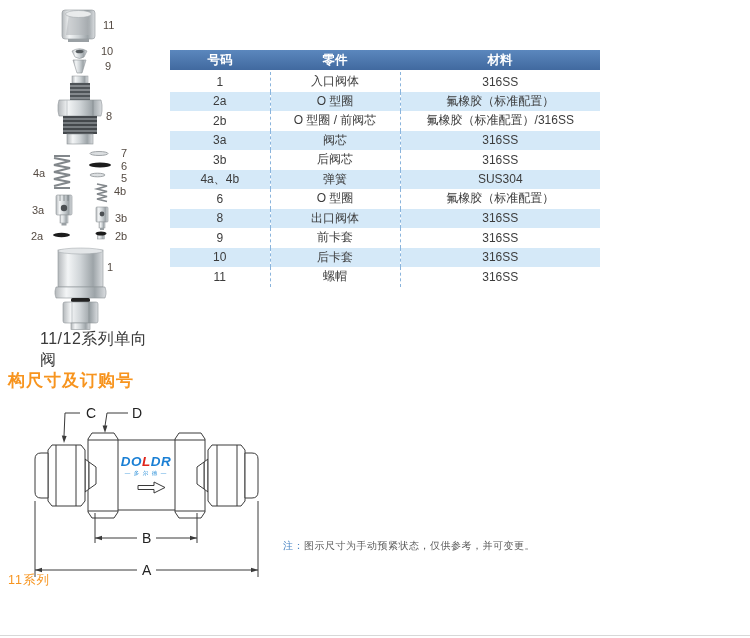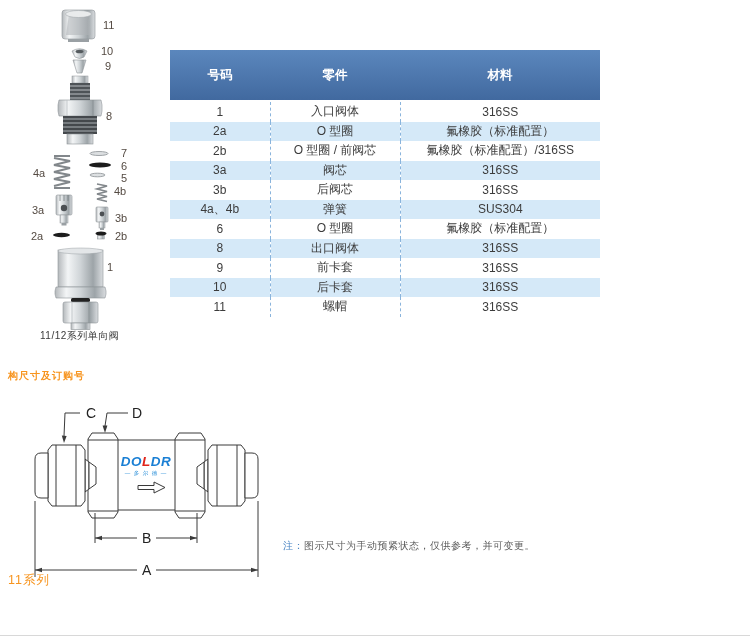--- a/index.html
+++ b/index.html
@@ -11,39 +11,39 @@
 
   
   #parts-table{
     position:absolute;left:170px;top:50px;width:430px;
     border-collapse:collapse;table-layout:fixed;
     font-size:12px;color:#3c3c3c;
   }
   #parts-table th{
     background:linear-gradient(#5b87bd,#41699f);
     color:#ffffff;font-weight:bold;font-size:12.5px;
-    height:20px;padding:15px;border-bottom:2px solid #ffffff;
+    height:20px;padding:0;border-bottom:2px solid #ffffff;
   }
   #parts-table td{
     height:19.5px;text-align:center;padding:0 2px;
     border-left:1px dashed #8ab4dc;
     white-space:nowrap;overflow:hidden;
   }
   #parts-table td:first-child{border-left:none;}
   #parts-table tbody tr:nth-child(even){background:#d5e9f8;}
   #parts-table tbody tr:nth-child(odd){background:#ffffff;}
 
   
   .diagram-caption{
     position:absolute;left:40px;top:329px;width:120px;
-    font-size:10px;color:#3a3a3a;letter-spacing:0.5px;
+    font-size:16px;color:#3a3a3a;letter-spacing:0.5px;
   }
   .section-title{
     position:absolute;left:8px;top:369px;
-    font-size:10px;font-weight:bold;color:#f7941e;letter-spacing:1px;
+    font-size:17px;font-weight:bold;color:#f7941e;letter-spacing:1px;
   }
   .note-line{
     position:absolute;left:283px;top:539px;
     font-size:10px;color:#5b5b5b;letter-spacing:0.5px;
   }
   .note-line .note-prefix{color:#4b86c4;}
   .series-footer{
     position:absolute;left:8px;top:572px;
     font-size:12.5px;color:#f7941e;letter-spacing:1px;
   }

